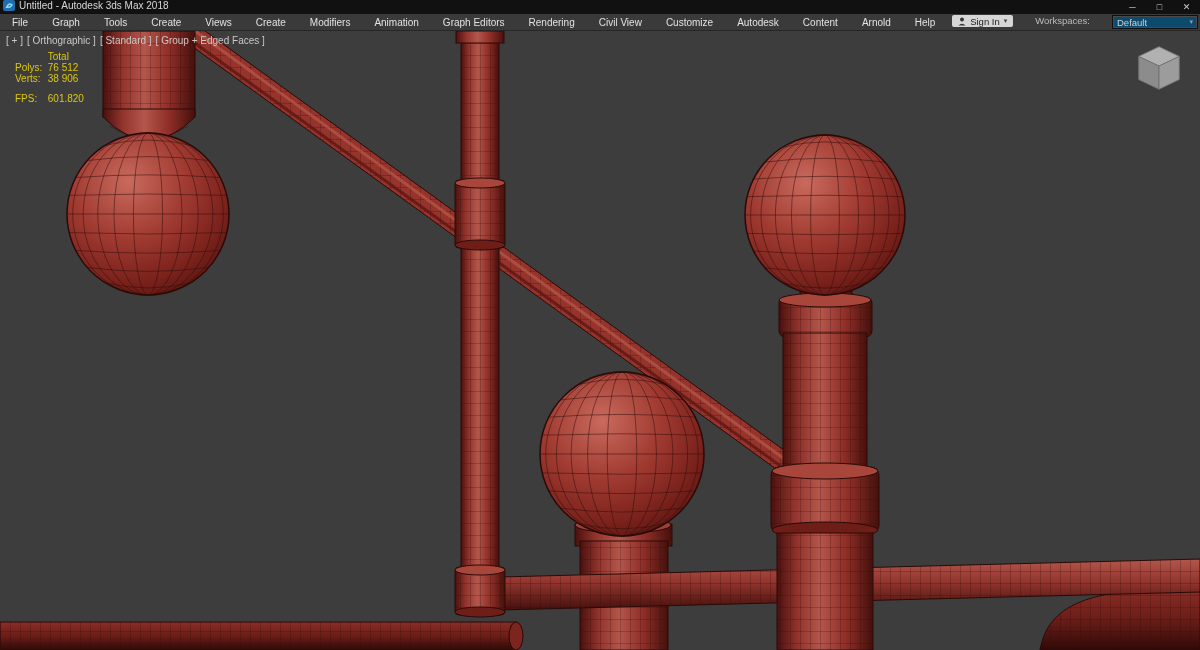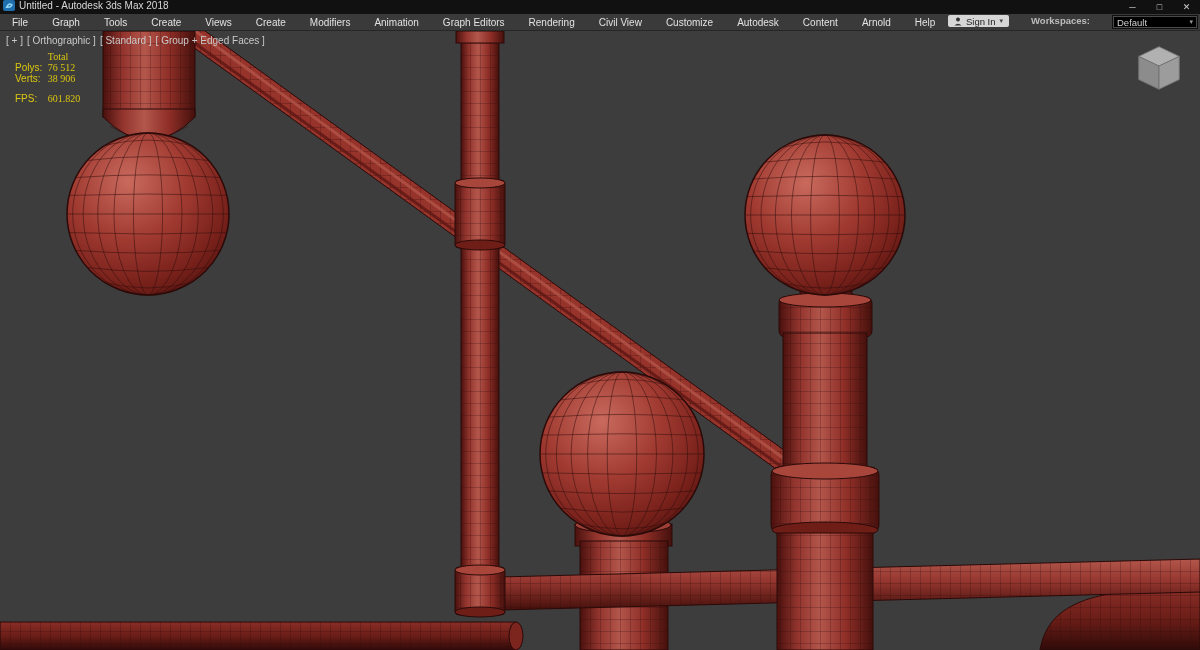--- a/index.html
+++ b/index.html
@@ -16,36 +16,36 @@
     color:#cfcfcf;font-size:9px;cursor:default;}
 
   
   .menubar{height:16px;background:#3a3a3a;border-bottom:1px solid #262626;
     display:flex;align-items:center;font-size:10px;color:#e2e2e2;flex:0 0 auto;}
   .menu-item{padding:0 12px;white-space:nowrap;cursor:default;}
   .menubar-right{margin-left:auto;display:flex;gap:22px;padding-right:2px;}
   .signin{background:#d6d6d6;color:#1b1b1b;border-radius:2px;height:12px;
     display:flex;align-items:center;gap:4px;padding:0 6px;font-size:9.5px;}
   .signin .caret{font-size:7px;color:#444;}
-  .ws-label{color:#bdbdbd;font-size:9.5px;font-weight:bold;}
-  .ws-select{background:#000000;border:1px solid #101010;box-shadow:0 0 0 1px #4a4a4a inset;
+  .ws-label{color:#bdbdbd;font-size:9.5px;}
+  .ws-select{background:#0c4a6e;border:1px solid #101010;box-shadow:0 0 0 1px #4a4a4a inset;
     width:76px;height:12px;color:#d0d0d0;font-size:9.5px;display:flex;
     align-items:center;justify-content:space-between;padding:0 4px;}
   .ws-select .caret{font-size:7px;color:#999;}
 
   
   .viewport{position:relative;height:619px;background:#3d3d3d;overflow:hidden;flex:1 1 auto;}
   .scene{position:absolute;inset:0;width:100%;height:100%;}
   .vp-label{position:absolute;left:6px;top:4px;font-size:10px;color:#c9c9c9;
     display:flex;gap:4px;z-index:5;}
   .vp-label span{cursor:default;}
   .stats{position:absolute;left:8px;top:20px;font-size:10px;color:#dcc70e;
     line-height:11px;z-index:5;}
   .stat-line .sl{display:inline-block;width:28px;padding-left:7px;}
-  .stat-line .sv{margin-left:2px;font-family:Liberation Serif, serif;}
+  .stat-line .sv{margin-left:2px;}
   .stat-line.fps{margin-top:9px;}
   .viewcube{position:absolute;right:12px;top:10px;width:58px;height:54px;opacity:.85;z-index:5;}
 </style>
 </head>
 <body>
 
 <div class="window">
 
   <div class="titlebar">
     <span class="app-icon">

